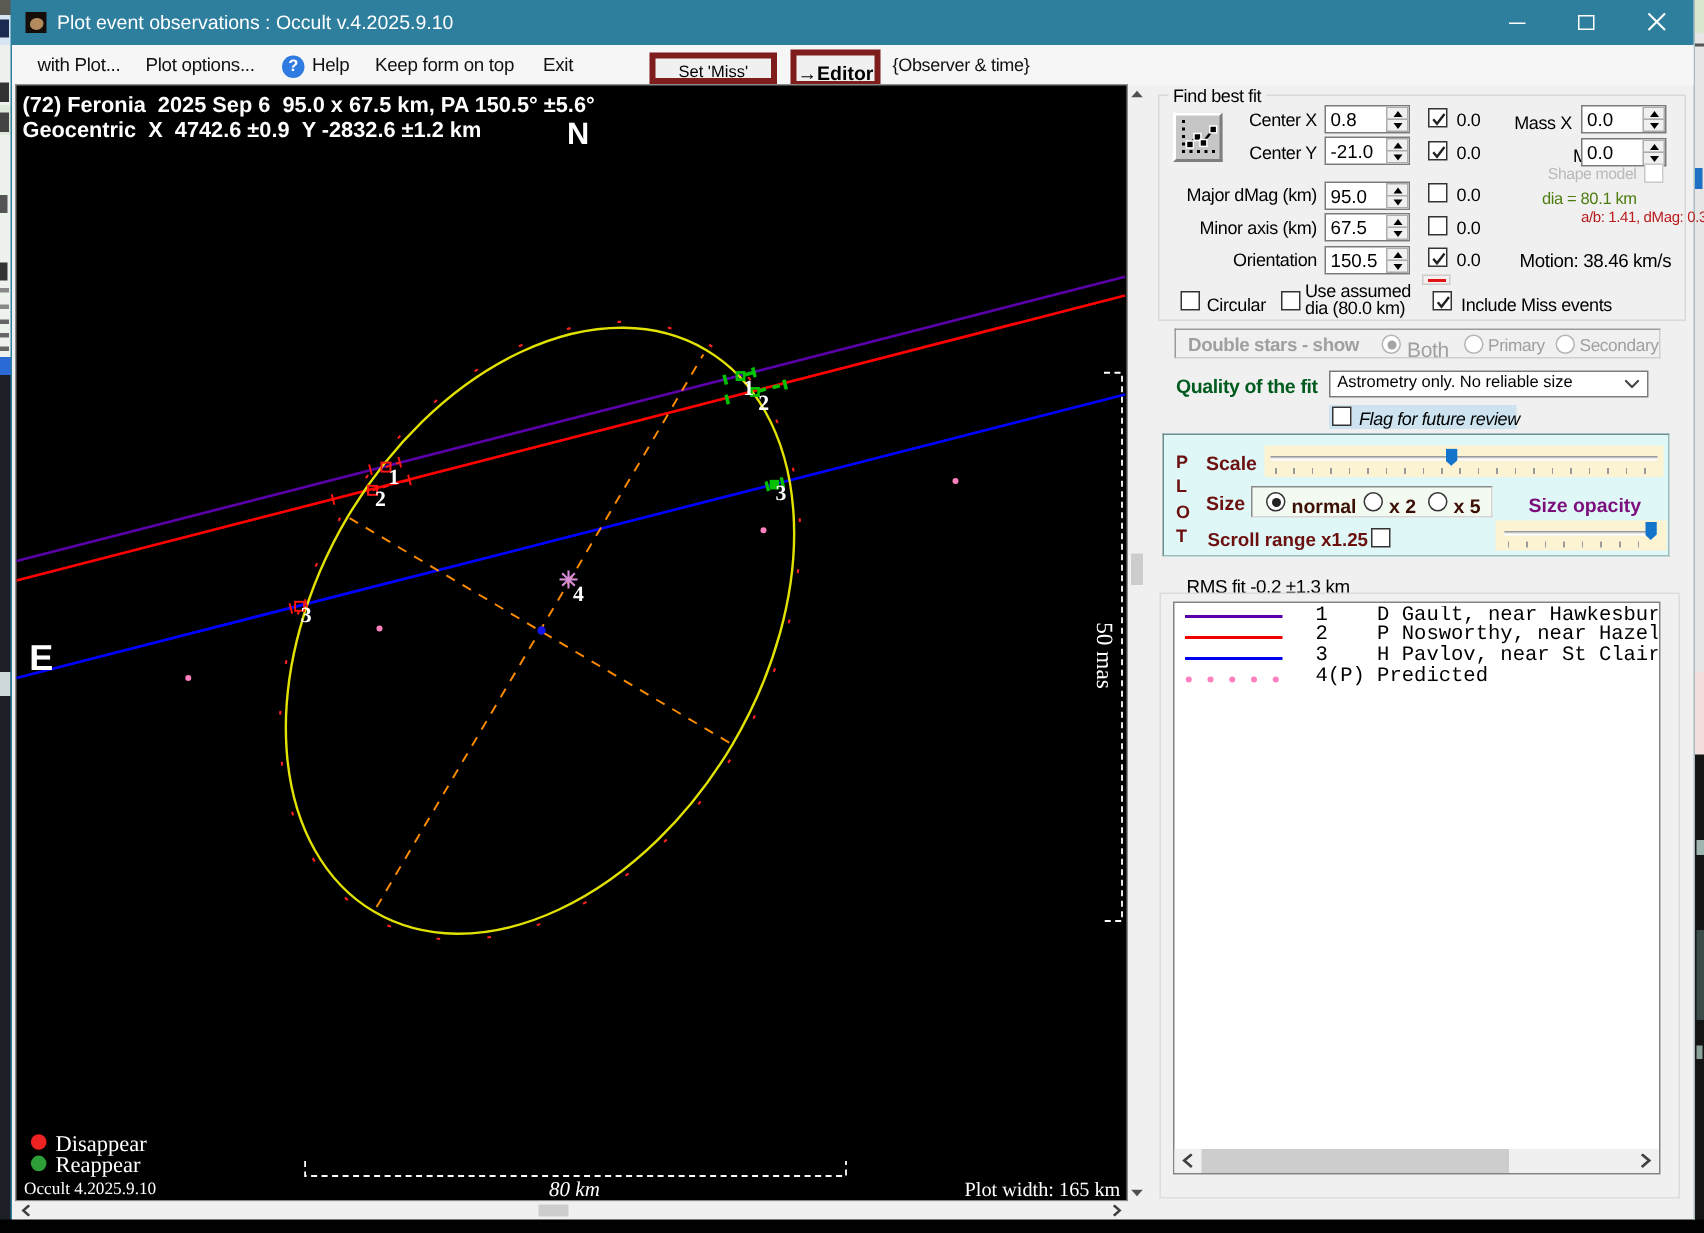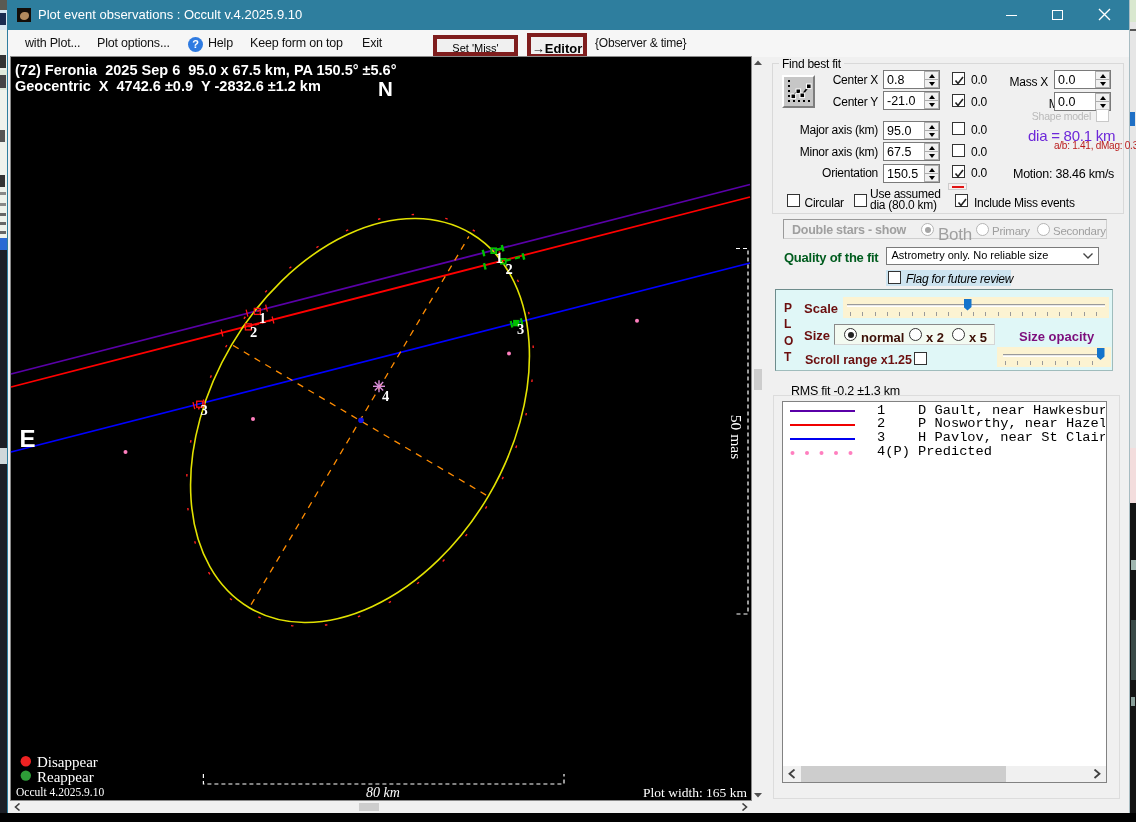--- a/index.html
+++ b/index.html
@@ -256,21 +256,21 @@
     <div class="rlbl" style="left:1034px;top:96.5px;width:45px;">Mass Y</div>
     <div class="ebox" style="left:1046px;top:91.5px;">0.0<div class="spin">
           <div class="u">
             <div class="tri-u"></div>
           </div>
           <div class="d">
             <div class="tri-d"></div>
           </div>
         </div></div>
 
-    <div class="rlbl" style="left:782px;top:123px;width:88px;">Major axis (km)</div>
+    <div class="rlbl" style="left:782px;top:123px;width:88px;">Major dMag (km)</div>
     <div class="ebox" style="left:875px;top:120.5px;">95.0<div class="spin">
           <div class="u">
             <div class="tri-u"></div>
           </div>
           <div class="d">
             <div class="tri-d"></div>
           </div>
         </div></div>
     <div class="cb" style="left:944px;top:122px;"></div>
     <div class="lbl" style="left:963px;top:123px;">0.0</div>
@@ -296,21 +296,21 @@
             <div class="tri-d"></div>
           </div>
         </div></div>
     <div class="cb" style="left:944px;top:165px;"><svg width="13" height="13">
           <path d="M2.5,6.5 L5,9.5 L10,3" stroke="#222" stroke-width="1.6" fill="none"></path>
         </svg></div>
     <div class="lbl" style="left:963px;top:166px;">0.0</div>
 
     <div class="rlbl" style="left:975px;top:109.5px;width:108px;color:#b9b9b9;font-size:10.5px;">Shape model</div>
     <div class="abs" style="left:1088px;top:108.5px;width:13px;height:13px;background:#fff;border:1px solid #c9c9c9;"></div>
-    <div class="lbl" style="left:1020px;top:126.5px;color:#6d28d9;font-size:15px;">dia = 80.1 km</div>
+    <div class="lbl" style="left:1020px;top:126.5px;color:#4d7c0f;font-size:11px;">dia = 80.1 km</div>
     <div class="lbl" style="left:1046px;top:140px;color:#b91c1c;font-size:10px;">a/b: 1.41, dMag: 0.37</div>
     <div class="lbl" style="left:1005px;top:166.5px;font-size:12.5px;">Motion: 38.46 km/s</div>
 
     <div class="abs" style="left:940px;top:182.5px;width:19px;height:7.5px;background:#f8eeee;border:1px solid #ccc;">
         <div class="abs" style="left:2.5px;top:2px;width:12px;height:2.5px;background:#e01414;"></div>
       </div>
 
     <div class="cb" style="left:779px;top:193.5px;"></div>
     <div class="lbl" style="left:796.5px;top:196px;">Circular</div>
     <div class="cb" style="left:845.5px;top:193.5px;"></div>
@@ -318,21 +318,21 @@
     <div class="cb" style="left:946.5px;top:193.5px;"><svg width="13" height="13">
           <path d="M2.5,6.5 L5,9.5 L10,3" stroke="#222" stroke-width="1.6" fill="none"></path>
         </svg></div>
     <div class="lbl" style="left:966px;top:196px;">Include Miss events</div>
 
     <div class="abs" style="left:775px;top:219px;width:324px;height:19.5px;border:1.5px solid #9a9a9a;border-bottom-color:#cfcfcf;border-right-color:#cfcfcf;"></div>
     <div class="lbl" style="left:784px;top:222.5px;color:#9f9f9f;font-weight:bold;font-size:12.5px;">Double stars - show</div>
     <div class="radio" style="left:913px;top:223px;border-color:#b5b5b5;">
         <div class="dot" style="background:#a5a5a5;"></div>
       </div>
-    <div class="lbl" style="left:930px;top:224.5px;color:#9f9f9f;font-size:17px;">Both</div>
+    <div class="lbl" style="left:930px;top:224.5px;color:#9f9f9f;font-size:14px;">Both</div>
     <div class="radio" style="left:967.5px;top:223px;border-color:#b5b5b5;"></div>
     <div class="lbl" style="left:984px;top:224.5px;color:#9f9f9f;font-size:11.5px;">Primary</div>
     <div class="radio" style="left:1028.5px;top:223px;border-color:#b5b5b5;"></div>
     <div class="lbl" style="left:1045px;top:224.5px;color:#9f9f9f;font-size:11.5px;">Secondary</div>
 
     <div class="lbl" style="left:776px;top:250px;color:#005c1e;font-weight:bold;font-size:13px;">Quality of the fit</div>
     <div class="abs" style="left:877.5px;top:247px;width:213px;height:17.5px;background:#fff;border:1px solid #7a7a7a;">
       <div class="abs" style="left:5px;top:1px;font-size:11px;color:#000;white-space:nowrap;">Astrometry only. No reliable size</div>
       <svg class="abs" style="right:5px;top:5px;" width="10" height="7">
           <path d="M0.5,0.5 L5,5 L9.5,0.5" stroke="#444" stroke-width="1.4" fill="none"></path>

